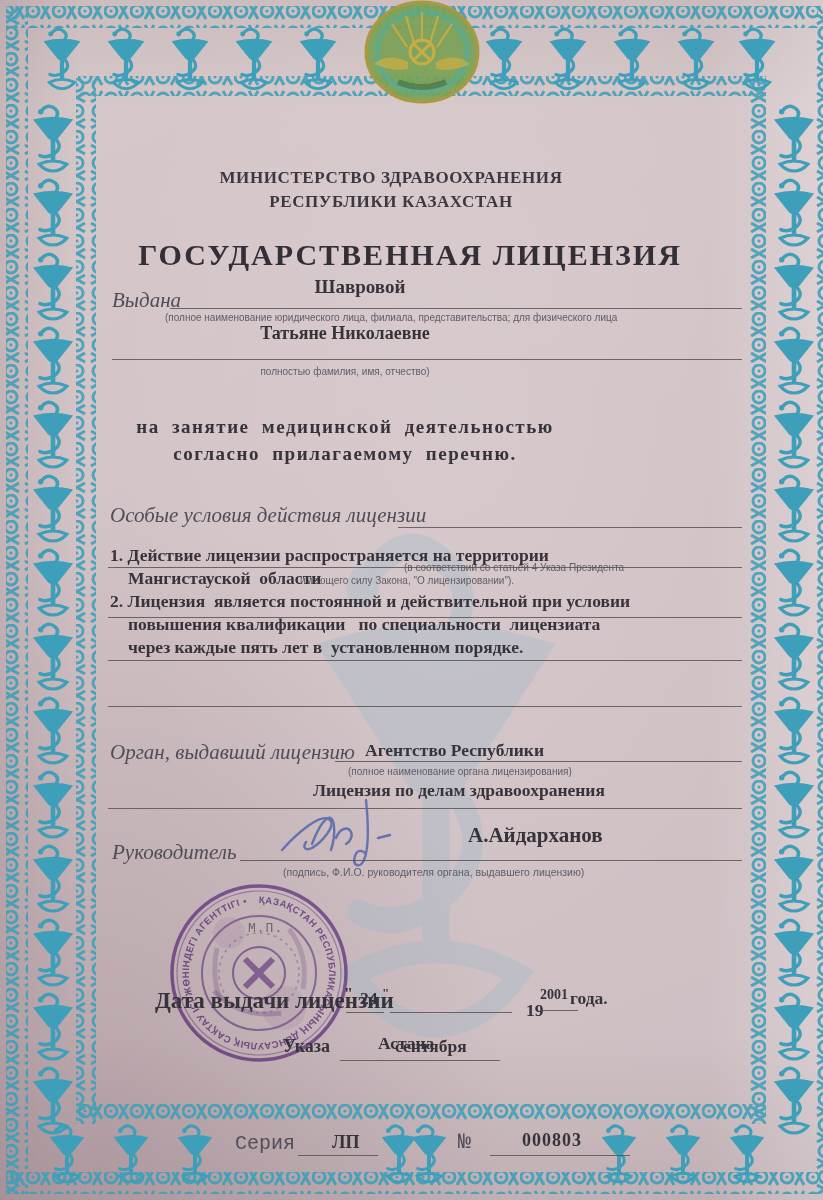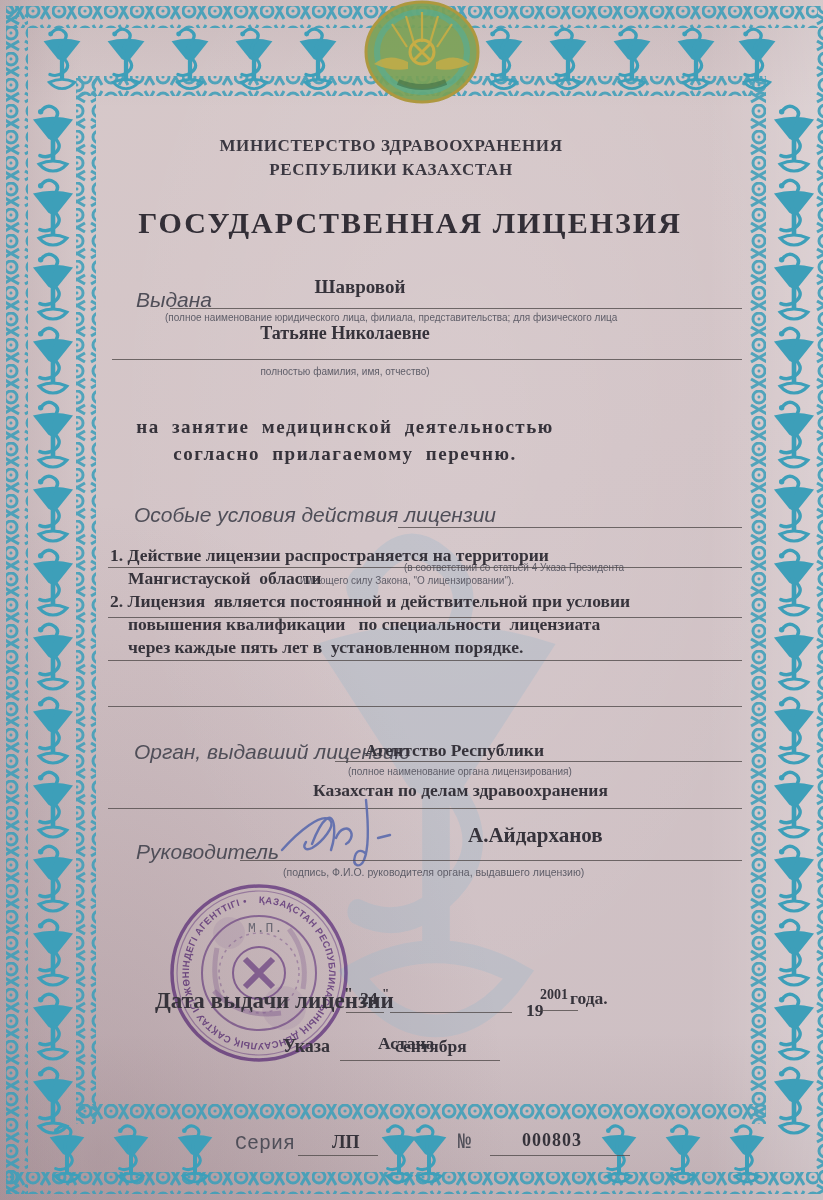--- a/index.html
+++ b/index.html
@@ -6,22 +6,22 @@
   #page{position:relative;width:823px;height:1200px;overflow:hidden;
     background:
       radial-gradient(ellipse at 12% 96%, rgba(95,60,72,.22), rgba(0,0,0,0) 40%),
       radial-gradient(ellipse at 55% 35%, rgba(255,255,255,.10), rgba(0,0,0,0) 55%),
       linear-gradient(to right, rgba(110,80,88,.15), rgba(0,0,0,0) 10%, rgba(0,0,0,0) 86%, rgba(255,255,255,.22)),
       linear-gradient(to bottom, rgba(105,80,88,.10), rgba(0,0,0,0) 9%, rgba(0,0,0,0) 86%, rgba(110,80,88,.14)),
       linear-gradient(160deg,#d7c9ca 0%,#d2c3c6 45%,#cdbfc3 100%);
     font-family:"Liberation Serif",serif;}
   .abs{position:absolute;white-space:pre;}
   .typed{font-family:"Liberation Serif",serif;font-weight:bold;color:#36333b;}
-  .hdr{font-family:"Liberation Serif",serif;font-weight:bold;color:#3b3841;}
-  .lbl{font-family:Liberation Sans, sans-serif;font-style:italic;color:#4f4e58;margin-left:24px;}
+  .hdr{font-family:"Liberation Serif",serif;font-weight:bold;color:#3b3841;margin-top:32px;}
+  .lbl{font-family:Liberation Serif, serif;font-style:italic;color:#4f4e58;}
   .cap{font-family:"Liberation Sans",sans-serif;color:#5e5d68;font-size:10px;}
   .sans{font-family:Liberation Mono, monospace;color:#504f59;}
   .rule{position:absolute;height:0;border-top:1.2px solid rgba(82,76,76,.8);}
   .ctr{text-align:center;}
   #textLayer{position:absolute;inset:0;filter:blur(.3px);}
   svg{display:block;}
   .deco{position:absolute;left:0;top:0;pointer-events:none;}
 </style>
 </head>
 <body>
@@ -193,21 +193,21 @@
     <div class="rule" style="left:108px;top:617px;width:634px;"></div>
     <div class="abs typed" style="left:128px;top:614px;font-size:17.5px;">повышения квалификации   по специальности  лицензиата</div>
     <div class="abs typed" style="left:128px;top:637px;font-size:17.5px;">через каждые пять лет в  установленном порядке.</div>
     <div class="rule" style="left:108px;top:660px;width:634px;"></div>
     <div class="rule" style="left:108px;top:706px;width:634px;"></div>
 
     <div class="abs lbl" style="left:110px;top:740px;font-size:21px;">Орган, выдавший лицензию</div>
     <div class="abs typed" style="left:365px;top:740px;font-size:17.5px;">Агентство Республики</div>
     <div class="rule" style="left:335px;top:761px;width:407px;"></div>
     <div class="abs cap" style="left:348px;top:766px;">(полное наименование органа лицензирования)</div>
-    <div class="abs typed" style="left:313px;top:780px;font-size:17.5px;">Казахстан по делам здравоохранения</div>
+    <div class="abs typed" style="left:313px;top:780px;font-size:17.5px;">Лицензия по делам здравоохранения</div>
     <div class="rule" style="left:108px;top:808px;width:634px;"></div>
 
     <svg class="abs" style="left:278px;top:798px;" width="140" height="80" viewBox="0 0 140 80">
       <g fill="none" stroke="#5b6bad" stroke-width="2.4" stroke-linecap="round" opacity="0.9">
         <path d="M4,52 C20,34 44,14 52,22 C58,28 44,44 34,50 C28,53 24,50 28,44"></path>
         <path d="M34,46 C44,20 54,12 56,28 C57,38 55,46 53,52"></path>
         <path d="M58,40 C62,30 70,28 73,34 C75,38 72,44 68,46"></path>
         <path d="M88,2 C90,22 92,48 86,62 C82,71 74,68 77,58 C79,51 85,52 88,56"></path>
         <path d="M100,40 L112,37"></path>
       </g>

